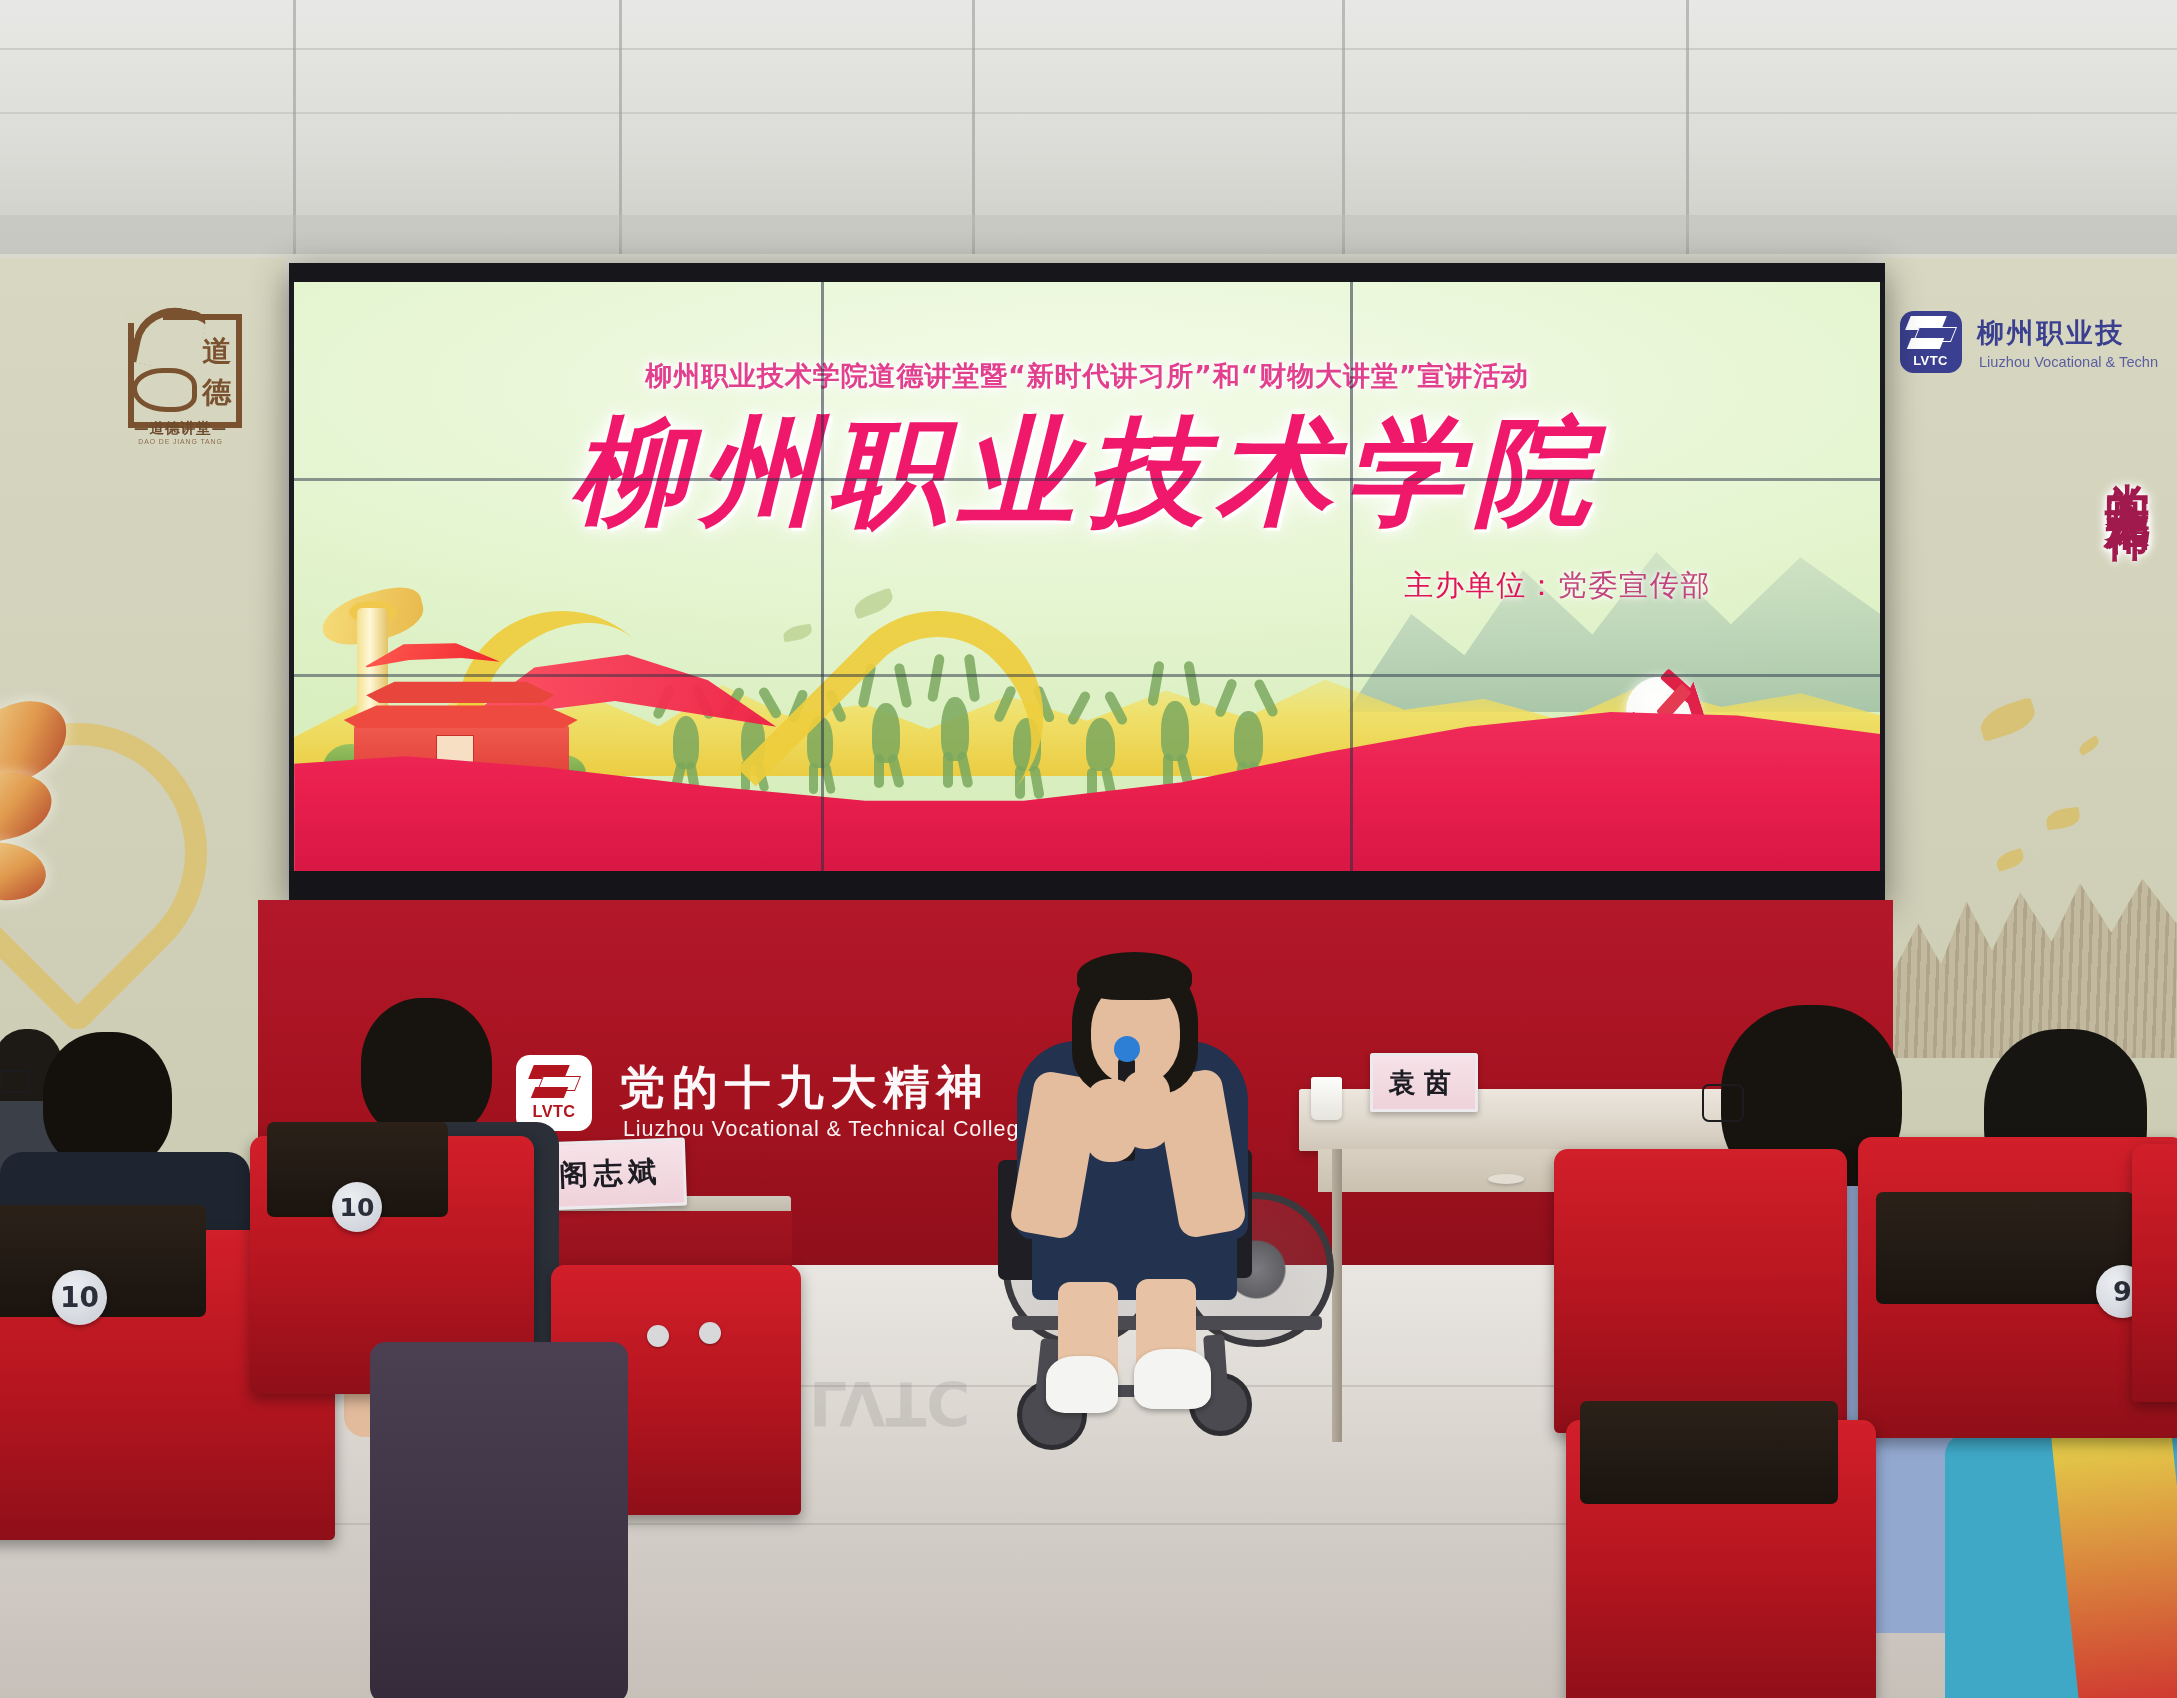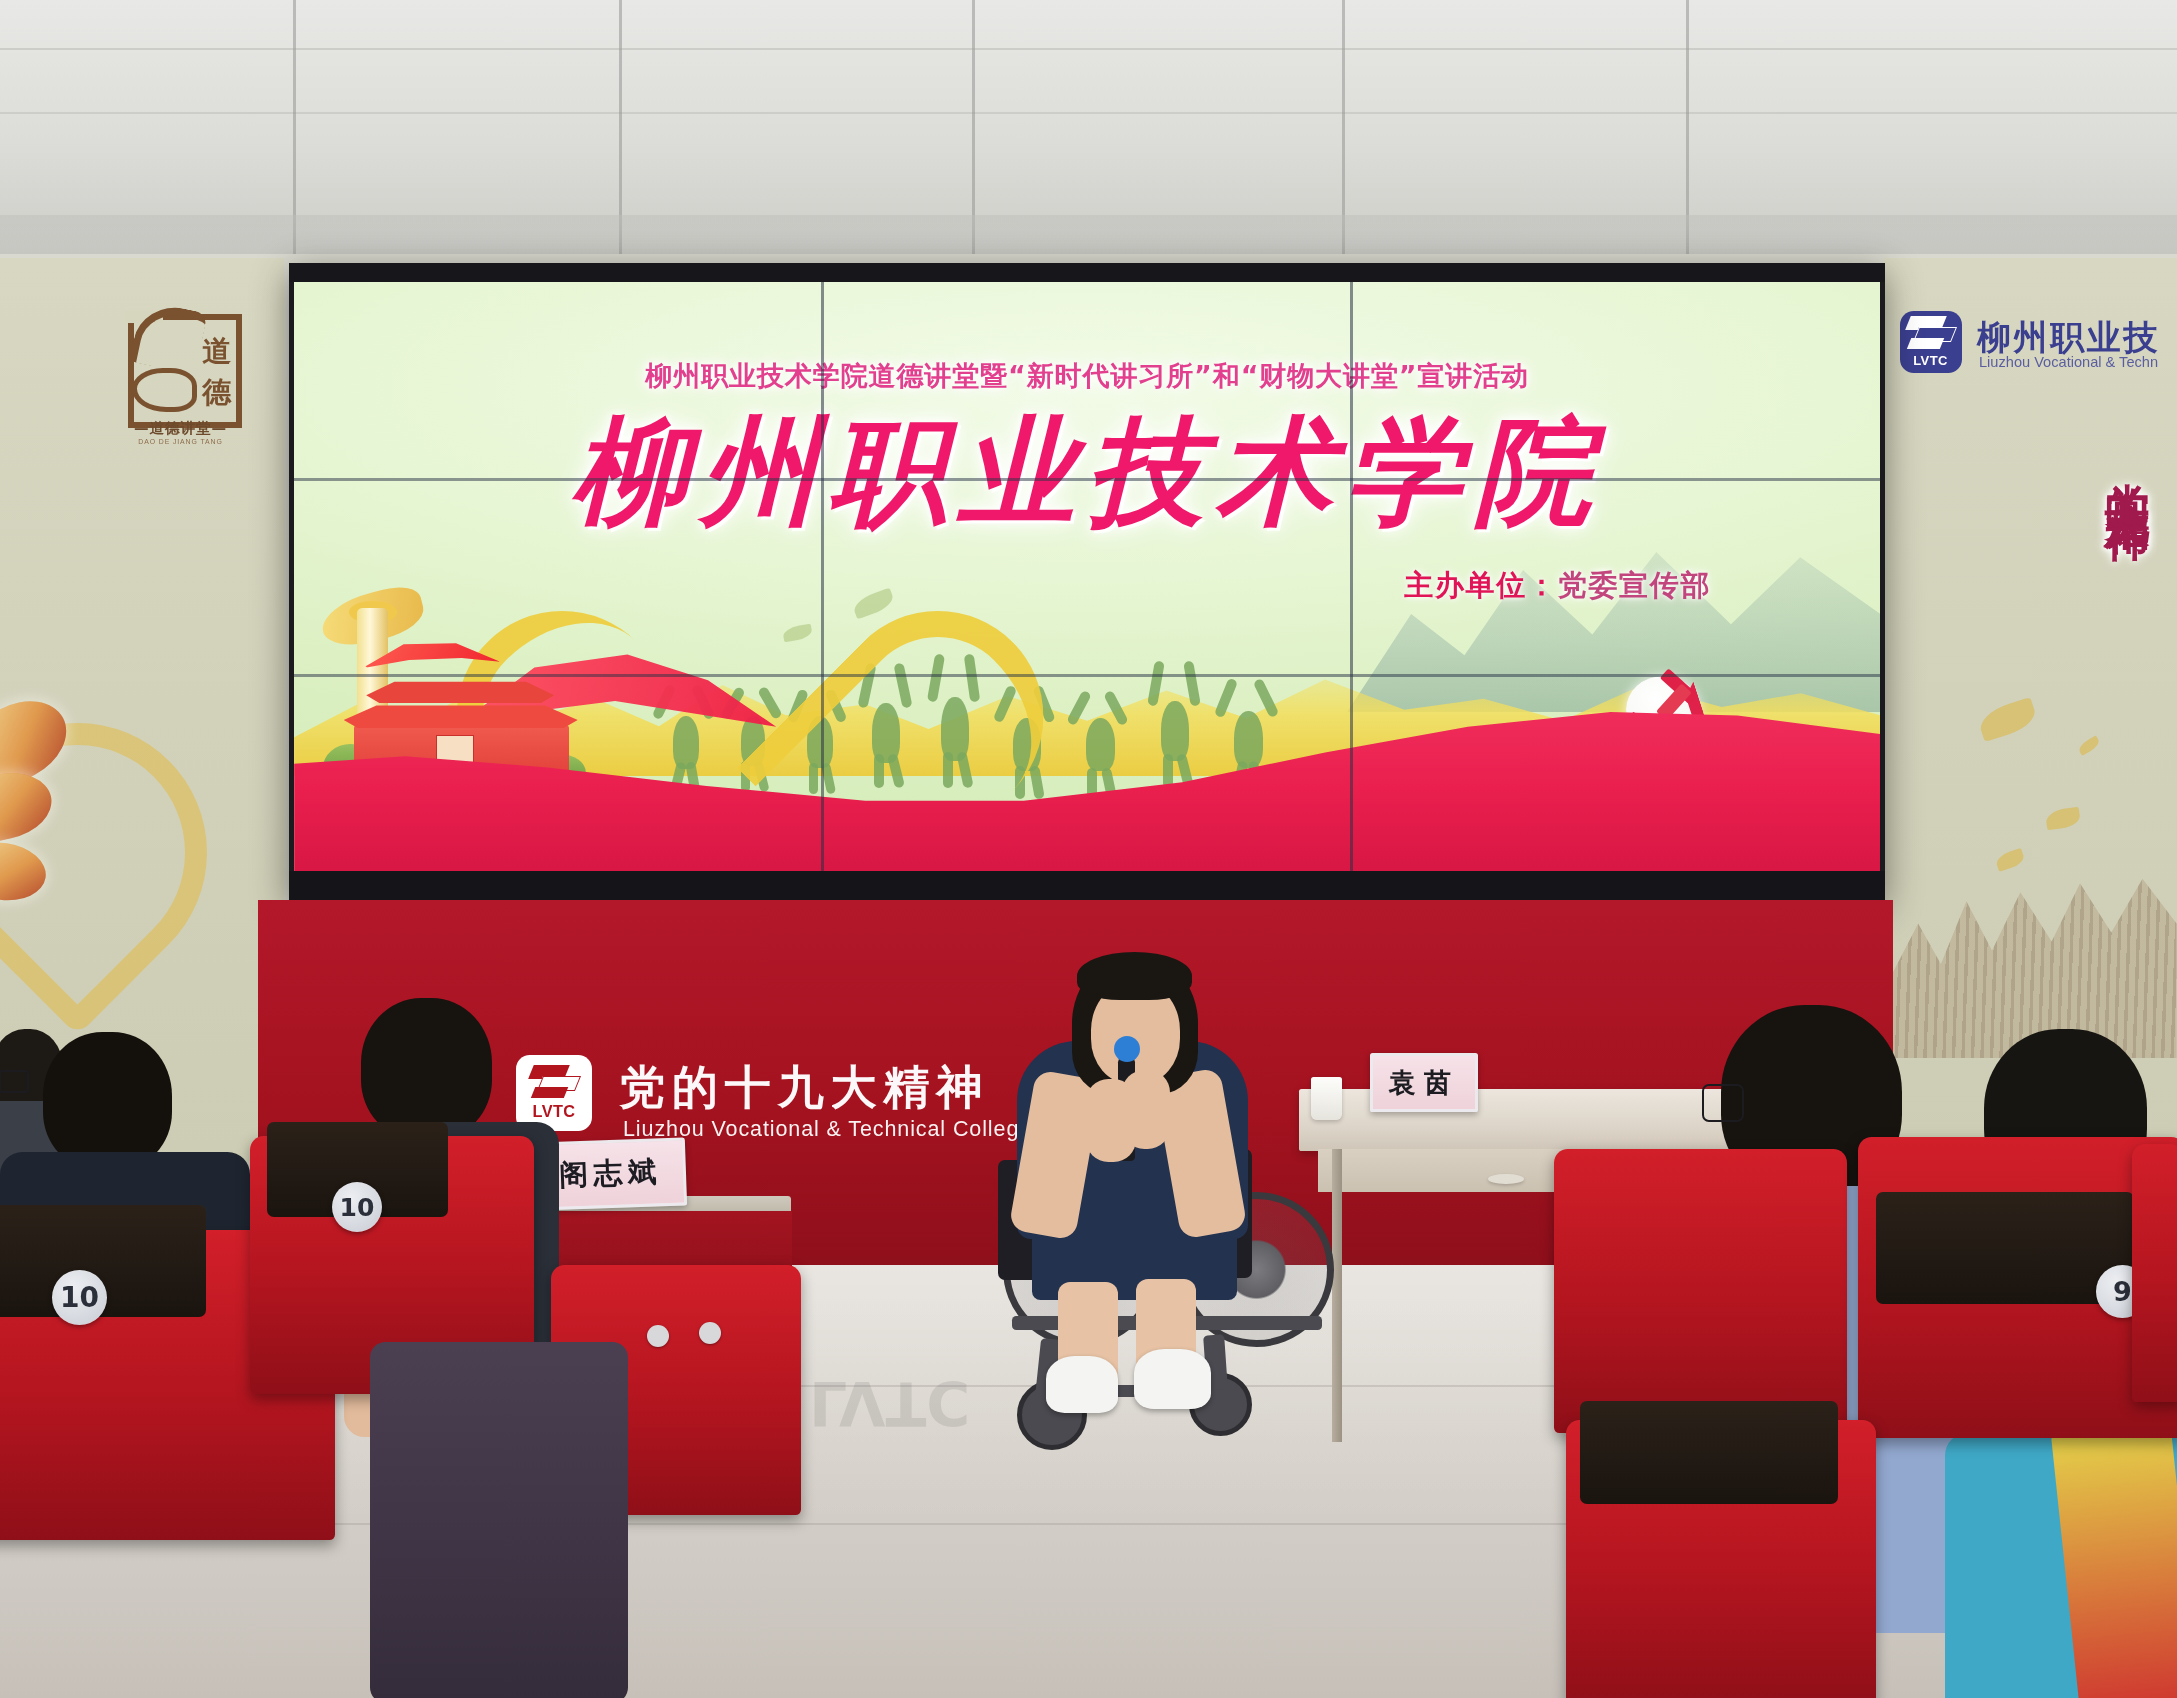--- a/index.html
+++ b/index.html
@@ -134,21 +134,21 @@
   .slide-head{position:absolute;left:0;top:76px;width:100%;text-align:center;
     font-size:27px;font-weight:700;color:#e23f8e;letter-spacing:0.9px;
     font-family:"DejaVu Sans",sans-serif;
     text-shadow:0 0 6px #fff,0 0 13px #fff,0 0 19px #fff;}
   .slide-title{position:absolute;left:0;top:112px;width:100%;text-align:center;
     font-size:117px;font-weight:700;color:#f0186a;letter-spacing:12px;
     font-family:"DejaVu Serif",serif;font-style:italic;
     text-shadow:0 0 8.6px #fff,0 0 17px #fff,3.4px 3.4px 0 rgba(255,255,255,.9),0 0 29px #fff;}
   .org-block{position:absolute;right:169px;top:284px;text-align:left;
     font-family:"DejaVu Sans",sans-serif;}
-  .org-line{font-size:29px;font-weight:700;color:#e0376f;margin:0 0 12px 0;
+  .org-line{font-size:29px;font-weight:400;color:#e0376f;margin:0 0 12px 0;
     letter-spacing:1.7px;text-shadow:0 0 5.2px #fff,0 0 10.3px #fff;}
   .org-line .lab{color:#e01457;}
   .org-line .val{color:#c2457e;}
 
   
   .moral-logo{position:absolute;left:116px;top:311px;width:129px;height:138px;}
   .ml-frame{position:absolute;left:12px;top:3.4px;width:102px;height:102px;
     border:6px solid #7a5230;}
   .ml-frame-gap{position:absolute;left:8.6px;top:0px;width:38px;height:12px;background:#d6d6bf;}
   .ml-dragon{position:absolute;left:19px;top:-5.2px;width:60px;height:55px;
@@ -268,21 +268,21 @@
   <div class="banner right">
 
     <div class="lvtc-logo" style="left:15.5px;top:53px;width:62px;height:62px;background:#3b3f8f;">
       <div class="mark">
         <div class="m1" style="background:#fff;"></div>
         <div class="m2" style="background:#3b3f8f;border:1.7px solid #fff;"></div>
         <div class="m3" style="background:#fff;"></div>
       </div>
       <div class="txt" style="color:#fff;font-size:13px;">LVTC</div>
     </div>
-    <div style="position:absolute;left:93px;top:57px;color:#3b3f8f;font-size:34px;font-weight:700;
+    <div style="position:absolute;left:93px;top:57px;color:#3b3f8f;font-size:27px;font-weight:700;
                 font-family:'DejaVu Serif',serif;letter-spacing:2.6px;white-space:nowrap;">柳州职业技</div>
     <div style="position:absolute;left:95px;top:96px;color:#5a5ea0;font-size:14.6px;white-space:nowrap;">Liuzhou Vocational &amp; Techn</div>
 
     <div class="vtext" style="left:213px;top:189px;font-size:45px;">党的十九大精神</div>
 
     <div class="bird" style="left:95px;top:447px;width:57px;height:29px;"></div>
     <div class="bird" style="left:162px;top:551px;width:34px;height:19px;transform:rotate(-8deg);"></div>
     <div class="bird" style="left:112px;top:594px;width:27.5px;height:15.5px;"></div>
     <div class="bird" style="left:194px;top:482px;width:22.4px;height:11.2px;transform:rotate(-30deg);"></div>
 

